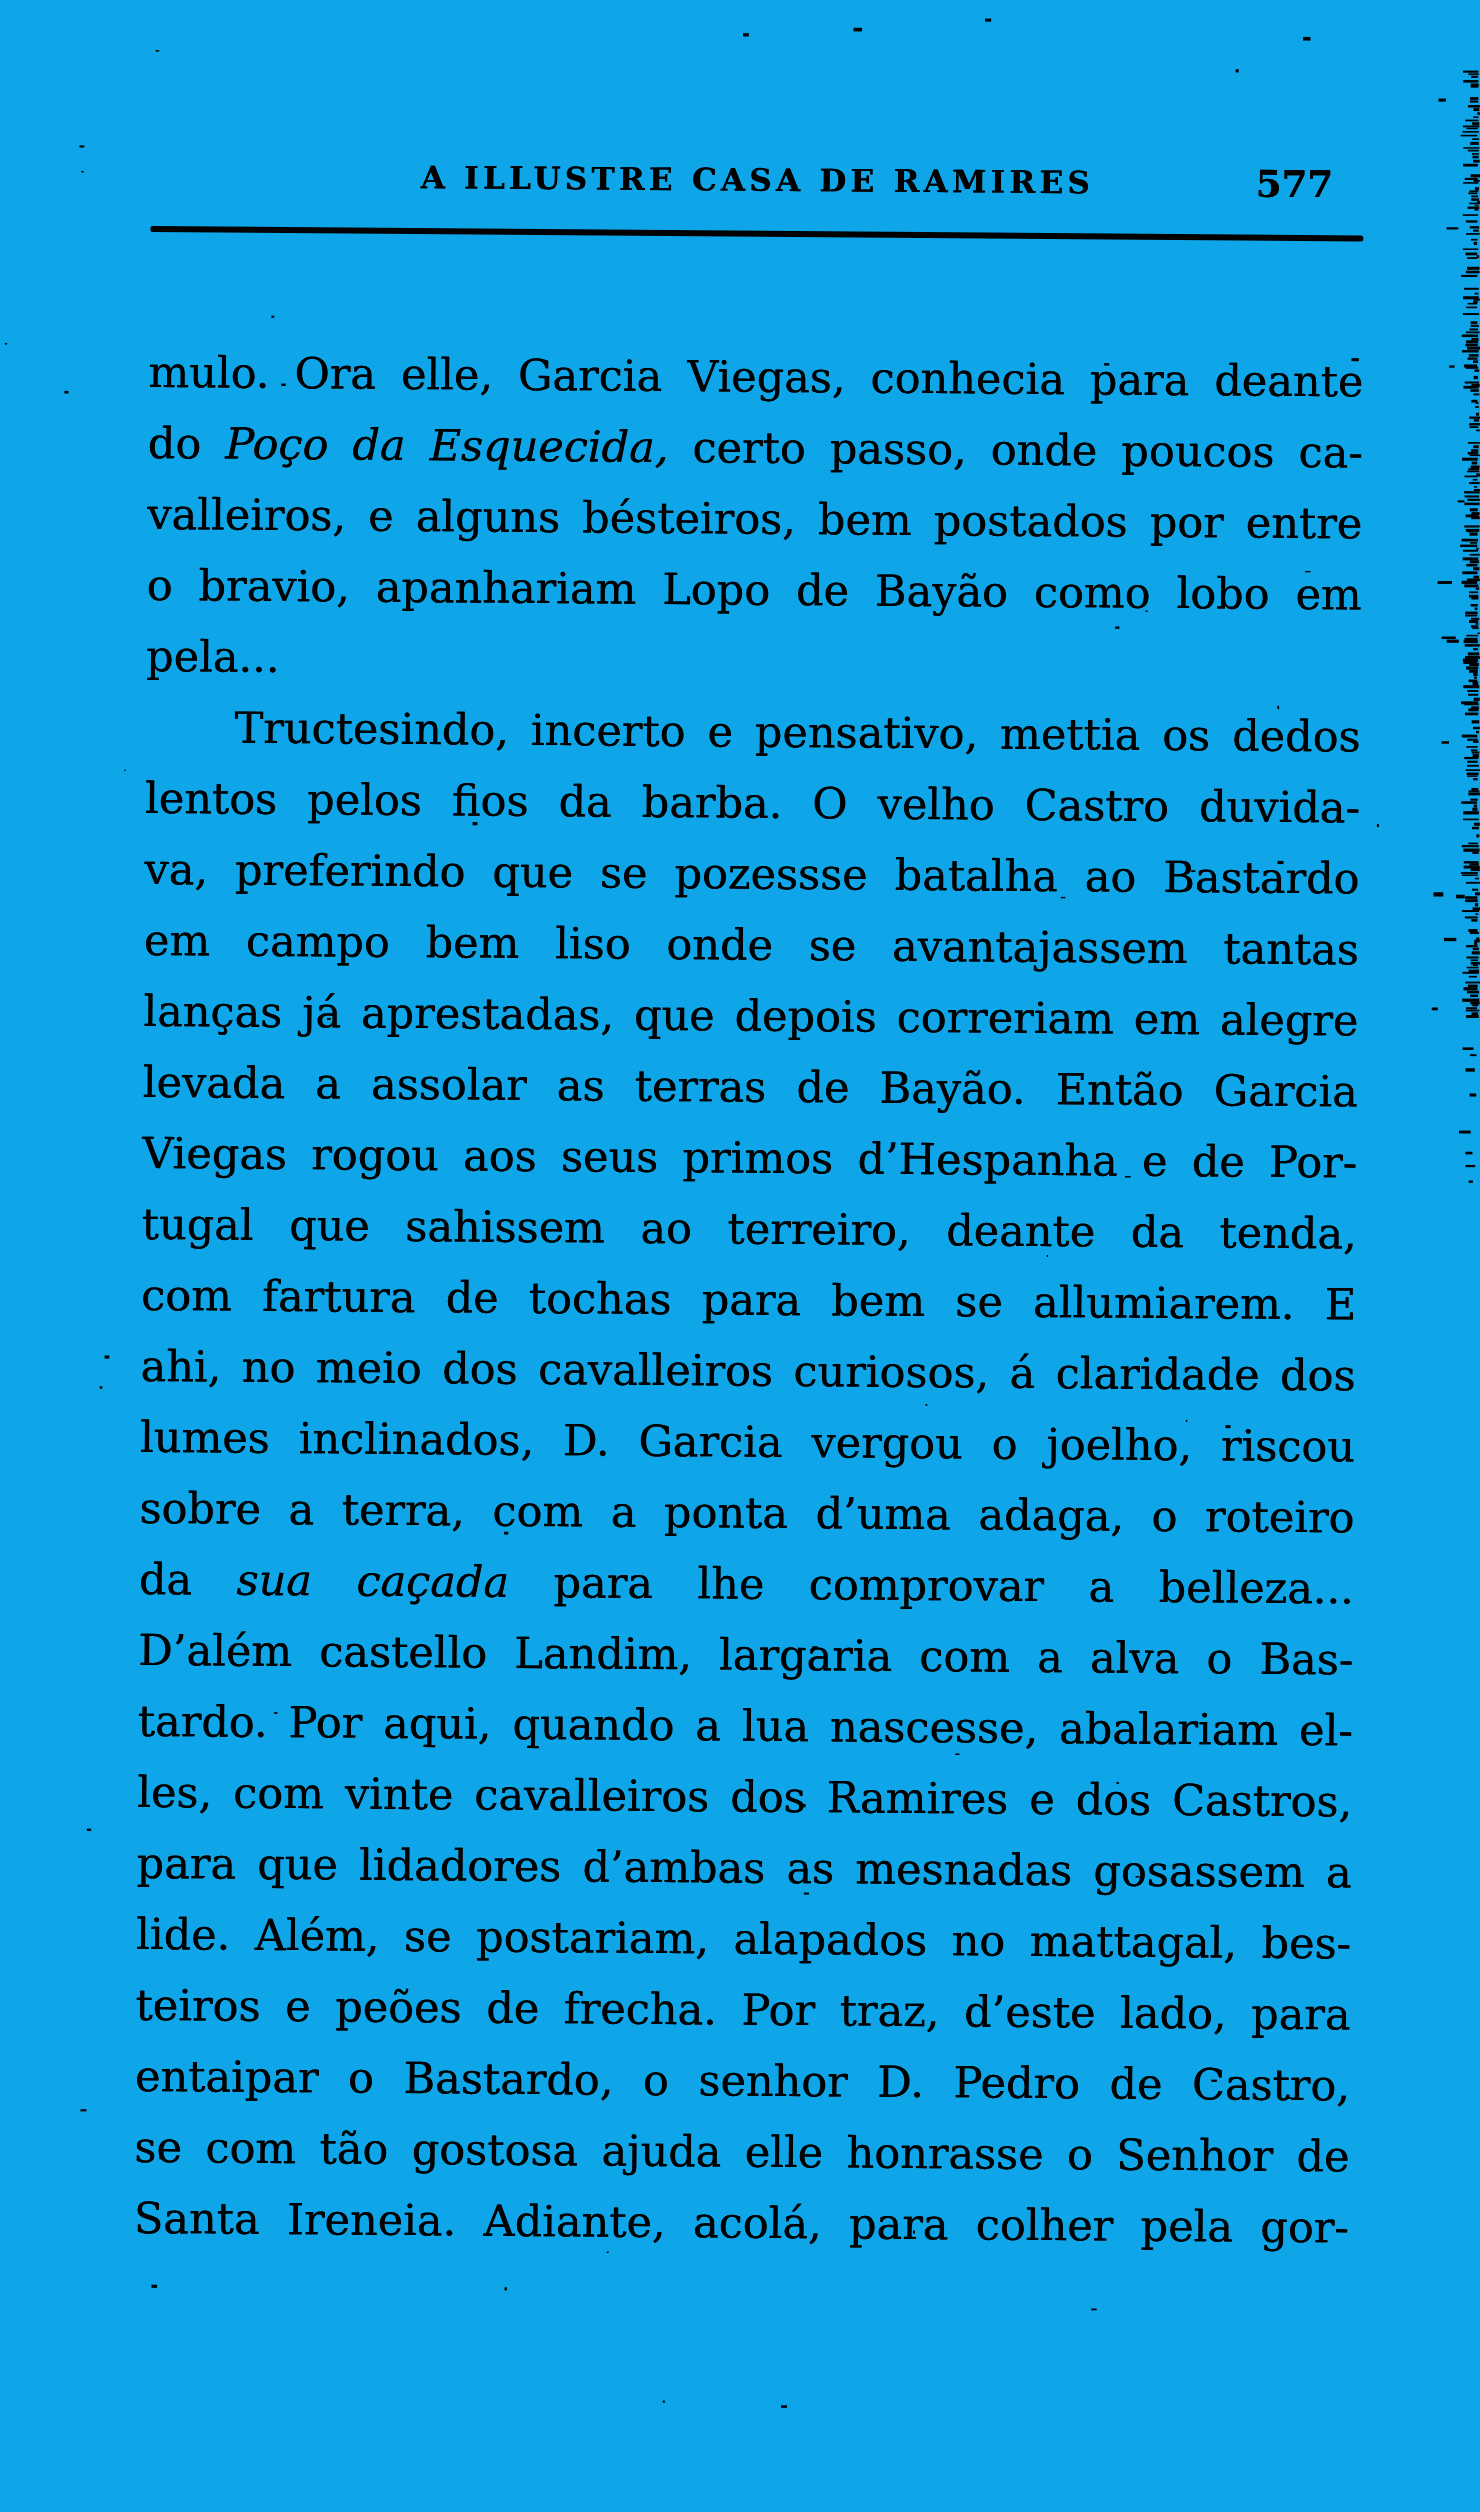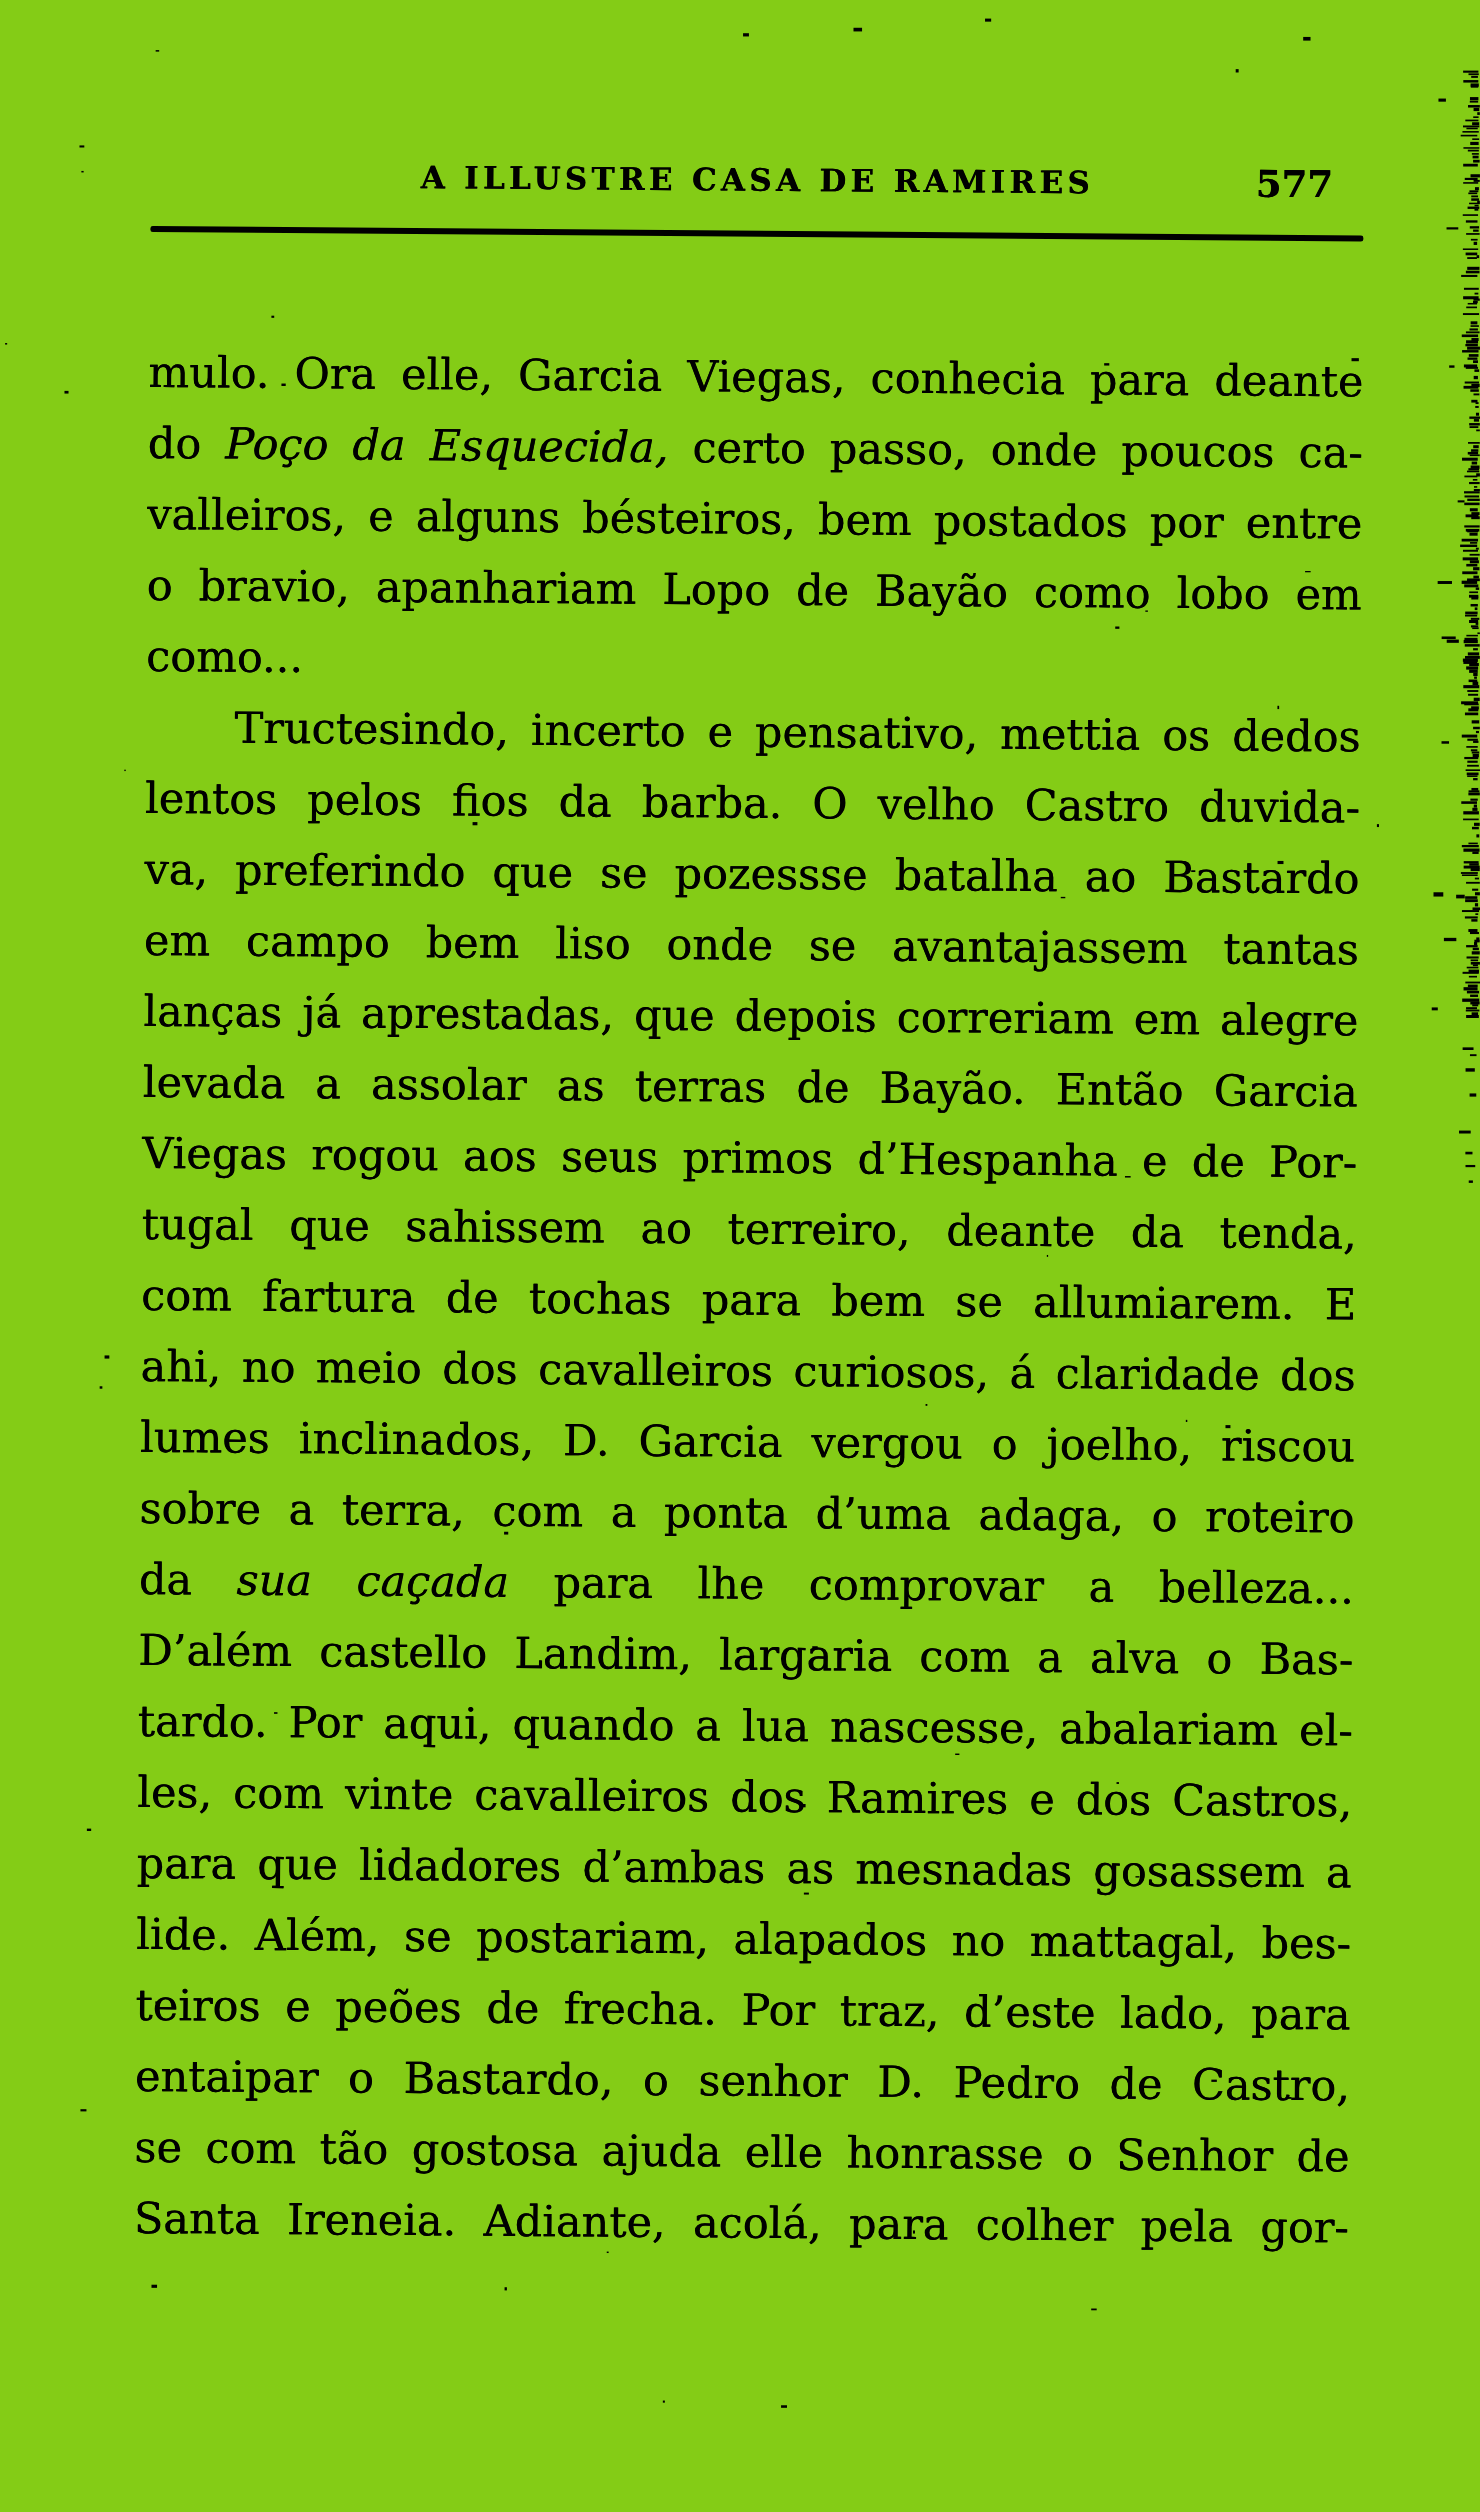--- a/index.html
+++ b/index.html
@@ -1,20 +1,20 @@
 <!DOCTYPE html>
 <html style="font-size:9.8px"><head>
 <meta charset="utf-8">
 <style>
   html, body { margin: 0; padding: 0; }
   .page {
     position: relative;
     width: 1480px;
     height: 2512px;
-    background: #84cc16;
+    background: #0ea5e9;
     overflow: hidden;
     font-family: "DejaVu Serif", serif;
     color: #000;
     text-decoration: underline;
   }
   .print-area {
     position: absolute;
     left: 150px;
     top: 153px;
     width: 1215px;
@@ -96,21 +96,21 @@
       <div class="page-number">577</div>
     </div>
 
     <div class="rule"></div>
 
     <div class="body-text">
       <div class="line"><span>mulo. Ora elle, Garcia Viegas, conhecia para deante</span></div>
       <div class="line"><span>do </span><span class="it">Poço da Esquecida,</span><span> certo passo, onde poucos ca-</span></div>
       <div class="line"><span>valleiros, e alguns bésteiros, bem postados por entre</span></div>
       <div class="line"><span>o bravio, apanhariam Lopo de Bayão como lobo em</span></div>
-      <div class="line short"><span>como...</span></div>
+      <div class="line short"><span>pela...</span></div>
       <div class="line indent"><span>Tructesindo, incerto e pensativo, mettia os dedos</span></div>
       <div class="line"><span>lentos pelos fios da barba. O velho Castro duvida-</span></div>
       <div class="line"><span>va, preferindo que se pozessse batalha ao Bastardo</span></div>
       <div class="line"><span>em campo bem liso onde se avantajassem tantas</span></div>
       <div class="line"><span>lanças já aprestadas, que depois correriam em alegre</span></div>
       <div class="line"><span>levada a assolar as terras de Bayão. Então Garcia</span></div>
       <div class="line"><span>Viegas rogou aos seus primos d’Hespanha e de Por-</span></div>
       <div class="line"><span>tugal que sahissem ao terreiro, deante da tenda,</span></div>
       <div class="line"><span>com fartura de tochas para bem se allumiarem. E</span></div>
       <div class="line"><span>ahi, no meio dos cavalleiros curiosos, á claridade dos</span></div>

